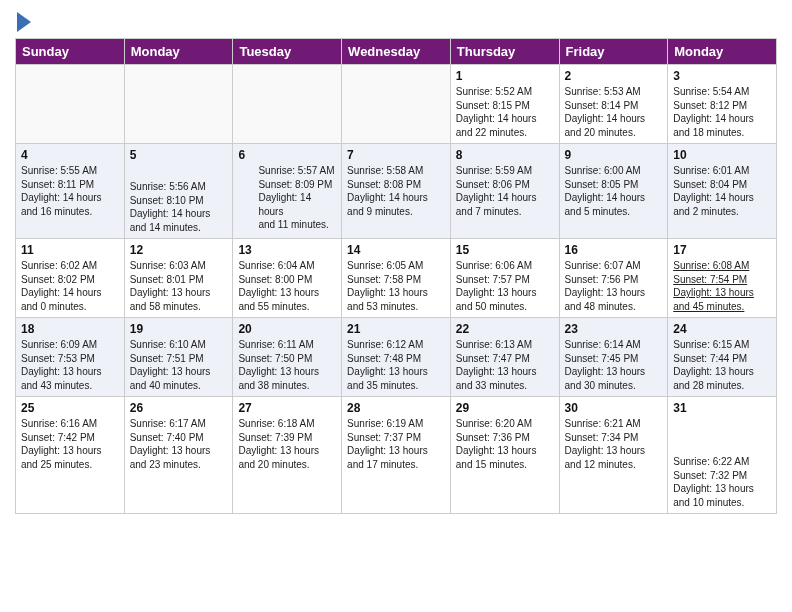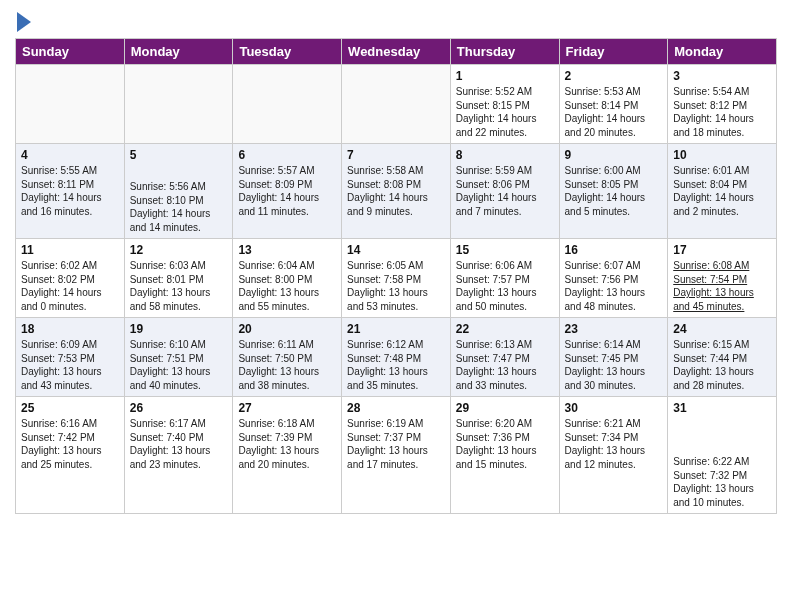--- a/index.html
+++ b/index.html
@@ -172,21 +172,21 @@
         </td>
         <td>
           <div class="day-number">5</div>
           <div class="day-info" style="white-space: pre-line; margin-top: 18px;">Sunrise: 5:56 AM
 Sunset: 8:10 PM
 Daylight: 14 hours
 and 14 minutes.</div>
         </td>
         <td>
           <div class="day-number">6</div>
-          <div class="day-info" style="white-space: pre-line;">Sunrise: 5:57 AM
+          <div class="day-info" style="white-space: pre-line; margin-left: 20px;">Sunrise: 5:57 AM
 Sunset: 8:09 PM
 Daylight: 14 hours
 and 11 minutes.</div>
         </td>
         <td>
           <div class="day-number">7</div>
           <div class="day-info" style="white-space: pre-line;">Sunrise: 5:58 AM
 Sunset: 8:08 PM
 Daylight: 14 hours
 and 9 minutes.</div>

